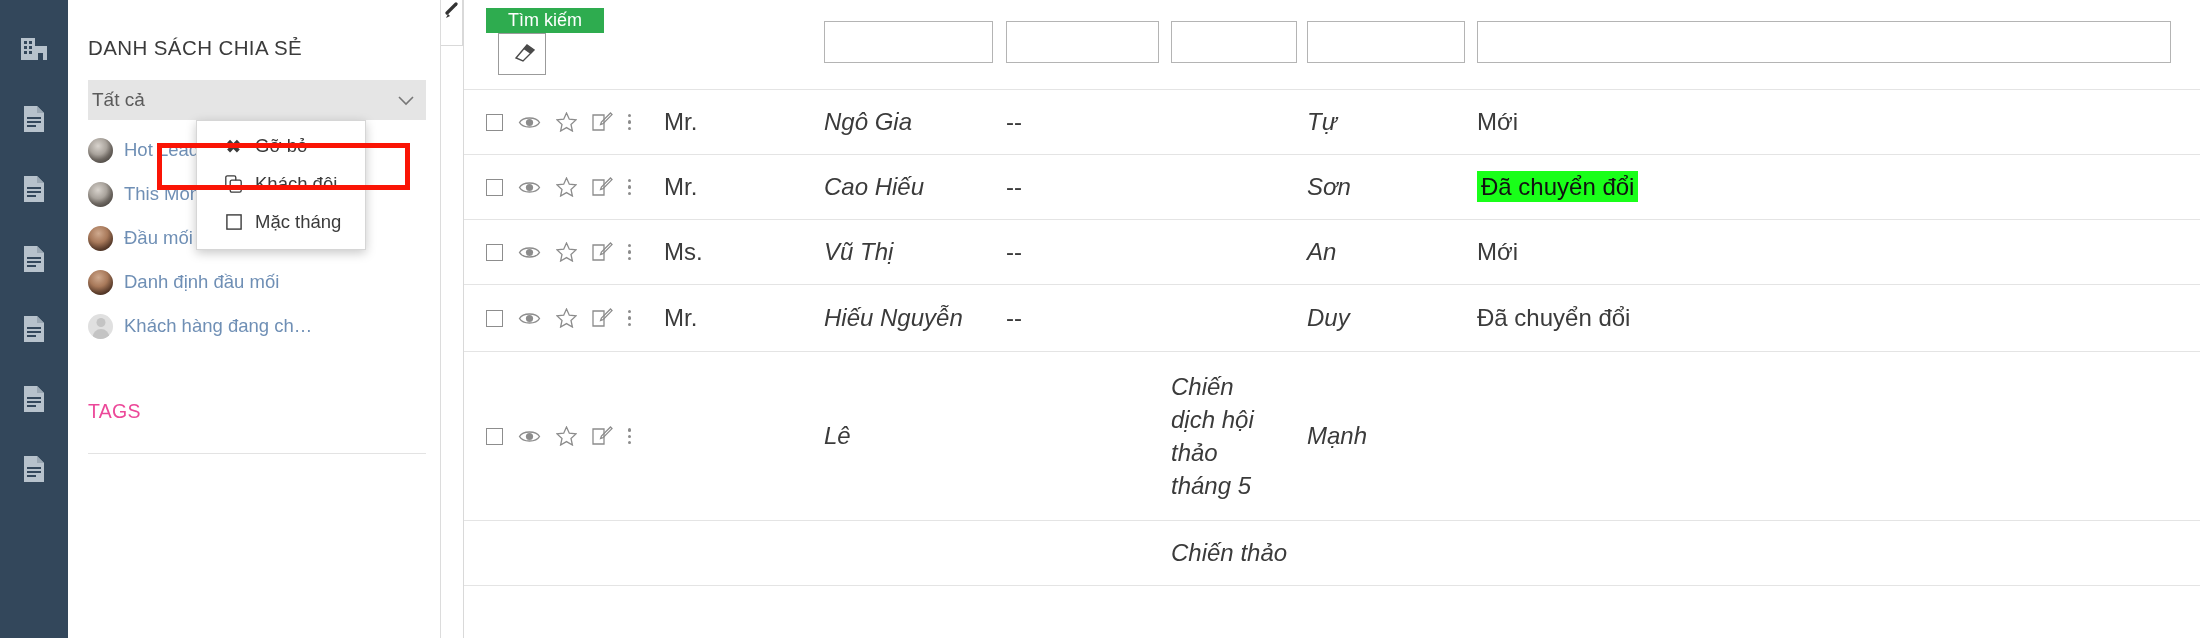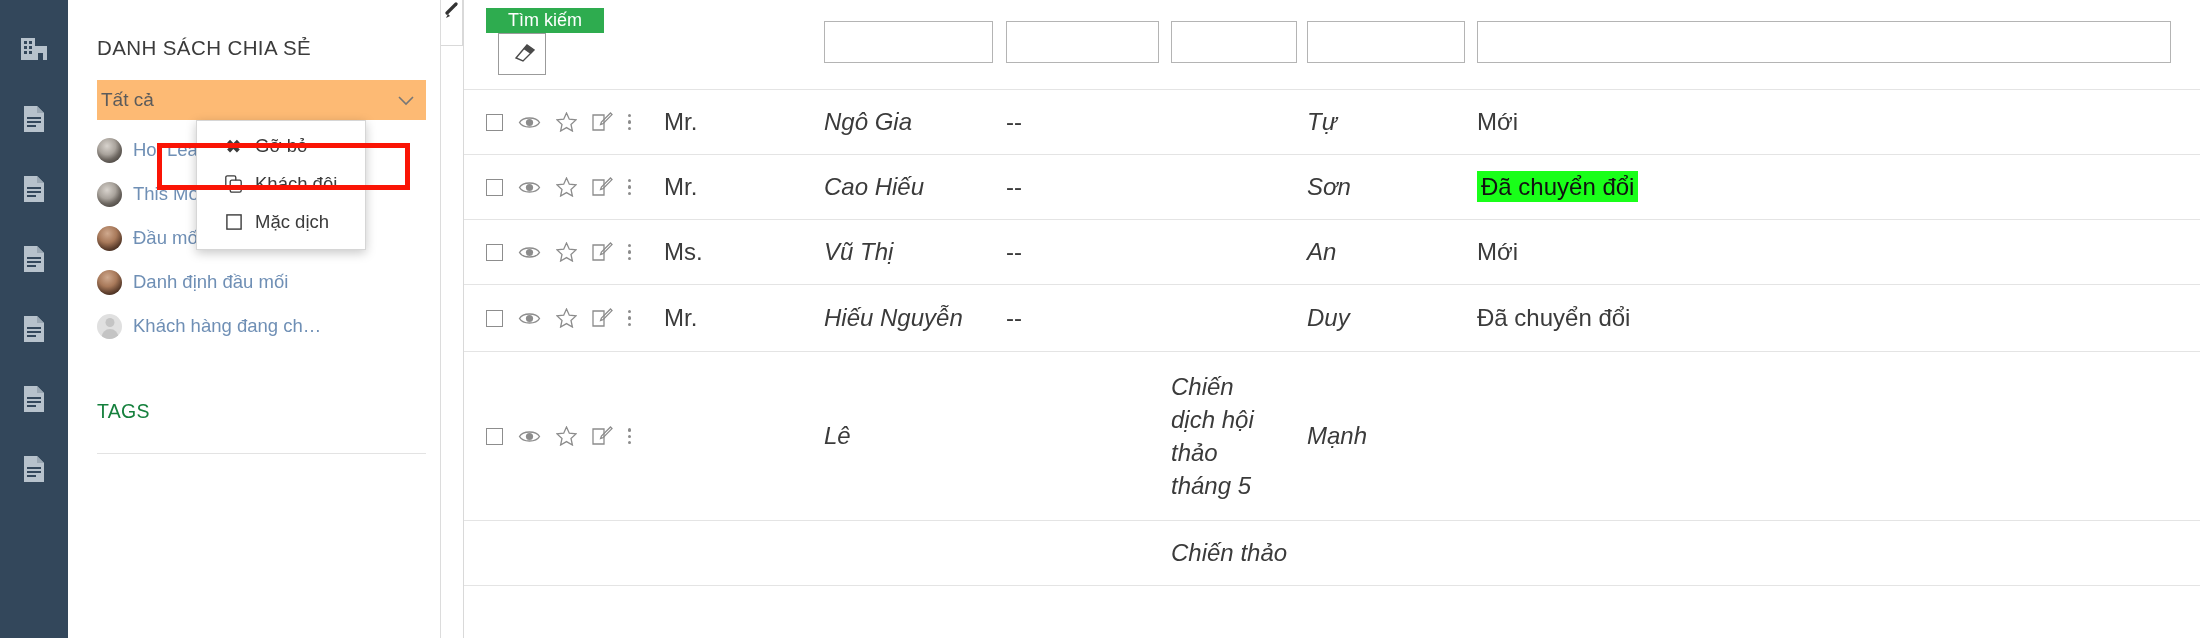--- a/index.html
+++ b/index.html
@@ -23,30 +23,30 @@
     width: 48px; height: 70px;
     display: flex; align-items: center; justify-content: center;
   }
   .rail-item svg { display: block; }
 
   
   .share-panel {
     width: 372px; flex: 0 0 372px;
     height: 638px; background: #fff;
     position: relative;
-    padding-left: 29px;
+    padding-left: 20px;
   }
   .panel-title {
     margin-top: 36px; margin-left: 0px;
     font-size: 20.5px; color: #3b3b3b; letter-spacing: .4px;
     white-space: nowrap;
   }
   .select-all {
     margin-top: 20px; margin-right: 14px;
-    height: 40px; background: #fdba74;
+    height: 40px; background: #e5e5e5;
     display: flex; align-items: center; justify-content: space-between;
     padding: 0 12px 0 4px;
     color: #5b5b5b; font-size: 19px;
   }
   .caret { color: #666; font-size: 15px; line-height: 1; }
   .share-list { margin-top: 8px; }
   .share-item {
     display: flex; align-items: center;
     height: 44px; gap: 11px;
   }
@@ -69,21 +69,21 @@
     content:""; position:absolute; left:50%; bottom:0;
     width:17px; height:10px; border-radius: 9px 9px 0 0; background:#c4c4c4;
     transform: translateX(-50%);
   }
   .share-label {
     font-size: 18.5px; color: #6f8fb5;
     white-space: nowrap; overflow: hidden;
   }
   .tags-title {
     margin-top: 52px;
-    font-size: 19.5px; color: #15803d; letter-spacing: .3px;
+    font-size: 19.5px; color: #ec4899; letter-spacing: .3px;
   }
   .tags-rule {
     margin-top: 30px; margin-right: 14px;
     border-top: 1px solid #e3e3e3;
   }
 
   
   .ctx-menu {
     position: absolute;
     left: 196px; top: 120px;
@@ -332,21 +332,21 @@
         </svg>
       </span>
       <span>Khách đôi</span>
     </div>
     <div class="ctx-item">
       <span class="ctx-ico">
         <svg width="16" height="16" viewBox="0 0 16 16">
           <rect x="0.9" y="0.9" width="14.2" height="14.2" fill="none" stroke="#3b3b3b" stroke-width="1.4"></rect>
         </svg>
       </span>
-      <span>Mặc dịch</span>
+      <span>Mặc tháng</span>
     </div>
   </div>
 
   <div class="red-box"></div>
 
   <section class="main">
 
     <div class="drag-handle">
       <svg width="16" height="20" viewBox="0 0 16 20">
         <path d="M12 2 L3 11" stroke="#333" stroke-width="3.2" stroke-linecap="round"></path>

